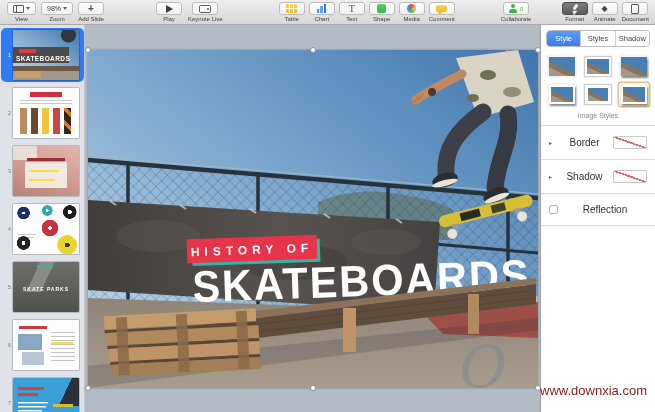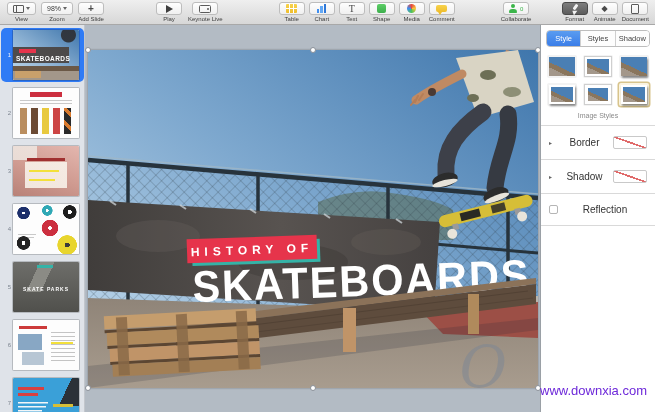--- a/index.html
+++ b/index.html
@@ -169,21 +169,21 @@
 
   
   .slide text { font-family:"Liberation Sans", sans-serif; }
 
   
   .watermark { position:absolute; right:8px; bottom:14px; z-index:50; text-align:right; pointer-events:none; }
   .wm-o { position:absolute; right:140px; bottom:6px; font-family:"DejaVu Serif", serif; font-style:italic;
     font-size:58px; color:rgba(125,135,148,0.55); line-height:50px; }
   .wm-name { font-size:22px; font-weight:bold; color:#b9bfc6; letter-spacing:2px;
     text-shadow:0 1px 0 rgba(255,255,255,0.6); }
-  .wm-url { font-size:13px; color:#6d28d9; margin-top:2px; }
+  .wm-url { font-size:13px; color:#7f1d1d; margin-top:2px; }
 </style>
 </head>
 <body>
 
 <div class="window">
 
   <div class="toolbar">
     <div class="tb-item" style="margin-left:7px">
       <div class="tb-btn">
           <span class="icon-view">

